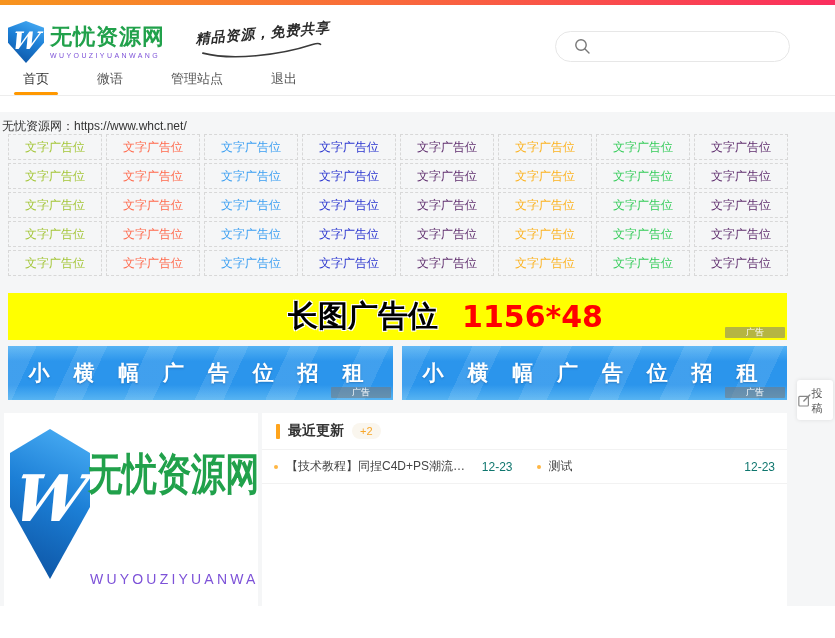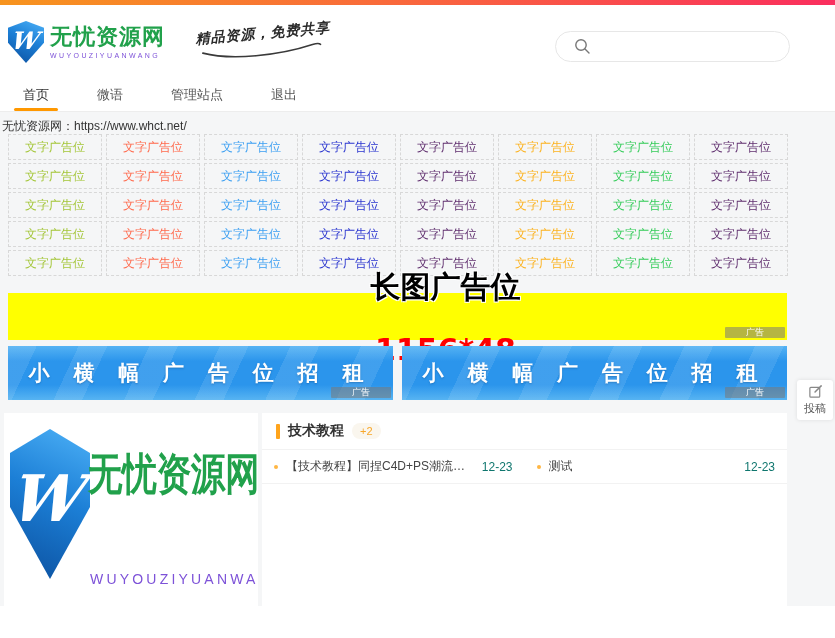--- a/index.html
+++ b/index.html
@@ -34,42 +34,42 @@
 
   .search{position:absolute;left:555px;top:26px;width:235px;height:31px;
     border:1px solid #e7e7e7;border-radius:16px;background:#fff;box-sizing:border-box;
     display:flex;align-items:center;padding:0 12px;}
   .search input{border:none;outline:none;flex:1;font-size:12px;color:#555;background:transparent;
     font-family:inherit;}
   .search input::placeholder{color:#aaa;}
   .search-ic{flex:0 0 auto;margin-left:6px;display:flex;}
 
   
-  .nav{position:absolute;left:0;top:79px;width:835px;height:33px;background:#fff;
+  .nav{position:absolute;left:0;top:63px;width:835px;height:33px;background:#fff;
     border-bottom:1px solid #ededed;box-sizing:border-box;display:flex;align-items:stretch;
     padding-left:14px;}
   .nav-item{position:relative;display:flex;align-items:center;padding:0 9px;margin-right:30px;
     font-size:13px;color:#555;cursor:pointer;}
   .nav-item.active{color:#333;}
   .nav-item.active::after{content:"";position:absolute;left:50%;transform:translateX(-50%);
     bottom:0;width:44px;height:3px;background:#ff9800;border-radius:2px;}
 
   
   .main{position:absolute;left:0;top:112px;width:835px;height:494px;background:#f5f6f7;}
 
   .siteline{position:absolute;left:2px;top:6px;font-size:12px;color:#333;}
 
   .ad-grid{position:absolute;left:8px;top:22px;width:780px;display:grid;
     grid-template-columns:repeat(8,1fr);column-gap:4px;row-gap:3px;}
   .ad-cell{height:24px;line-height:24px;border:1px dashed #d8d8d8;text-align:center;
     font-size:12px;cursor:pointer;overflow:hidden;white-space:nowrap;}
 
   .long-banner{position:absolute;left:8px;top:181px;width:779px;height:47px;background:#ffff00;
     display:flex;align-items:center;justify-content:center;}
-  .lb-inner{display:flex;align-items:center;gap:24px;transform:translateX(48px);flex-direction:column;}
+  .lb-inner{display:flex;align-items:center;gap:24px;transform:translateX(48px);}
   .lb-title{font-size:30px;font-weight:bold;color:#000;
     text-shadow:-1px -1px 0 #fff,1px -1px 0 #fff,-1px 1px 0 #fff,1px 1px 0 #fff;}
   .lb-size{font-size:30px;font-weight:bold;color:#f00;font-family:"DejaVu Sans",sans-serif;}
   .adtag{position:absolute;right:2px;bottom:2px;font-size:9px;line-height:11px;
     color:rgba(255,255,255,.95);background:rgba(120,120,120,.55);padding:0 21px;border-radius:1px;}
 
   .small-banners{position:absolute;left:8px;top:234px;width:779px;height:54px;display:flex;gap:9px;}
   .sbanner{flex:1;position:relative;display:flex;align-items:center;justify-content:center;
     background:
       repeating-linear-gradient(115deg,rgba(255,255,255,.10) 0 26px,rgba(255,255,255,0) 26px 64px),
@@ -100,21 +100,21 @@
     box-sizing:border-box;cursor:pointer;}
   .rc-list{display:flex;height:33px;align-items:center;border-bottom:1px solid #f2f2f2;}
   .rc-item{flex:1;display:flex;align-items:center;padding:0 12px;min-width:0;cursor:pointer;}
   .rc-dot{width:4px;height:4px;border-radius:50%;background:#ffb643;margin-right:8px;flex:0 0 auto;}
   .rc-item-title{font-size:12px;color:#444;white-space:nowrap;overflow:hidden;text-overflow:ellipsis;}
   .rc-date{margin-left:auto;padding-left:10px;font-size:12px;color:#0f766e;flex:0 0 auto;}
   .rc-pager{padding:9px 14px 0;}
 
   
   .float-btn{position:absolute;left:797px;top:268px;width:36px;height:40px;background:#fff;
-    border-radius:3px;box-shadow:0 0 4px rgba(0,0,0,.10);display:flex;flex-direction:column;
+    border-radius:3px;box-shadow:0 0 4px rgba(0,0,0,.10);display:flex;
     align-items:center;justify-content:center;cursor:pointer;}
   .float-btn .lbl{font-size:11px;color:#555;margin-top:2px;}
 </style>
 </head>
 <body>
 
 <div class="page">
 
   <div class="topbar"></div>
 
@@ -223,21 +223,21 @@
       <div class="shield lg">
         <span class="w">W</span>
       </div>
       <div class="bl-cn">无忧资源网</div>
       <div class="bl-en">WUYOUZIYUANWANG</div>
     </div>
 
     <div class="recent-card">
       <div class="rc-head">
         <span class="rc-bar"></span>
-        <span class="rc-title">技术教程</span>
+        <span class="rc-title">最近更新</span>
         <span class="rc-badge">+2</span>
       </div>
       <div class="rc-list">
         <div class="rc-item">
           <span class="rc-dot"></span>
           <span class="rc-item-title">【技术教程】同捏C4D+PS潮流海报案例课</span>
           <span class="rc-date">12-23</span>
         </div>
         <div class="rc-item">
           <span class="rc-dot"></span>

